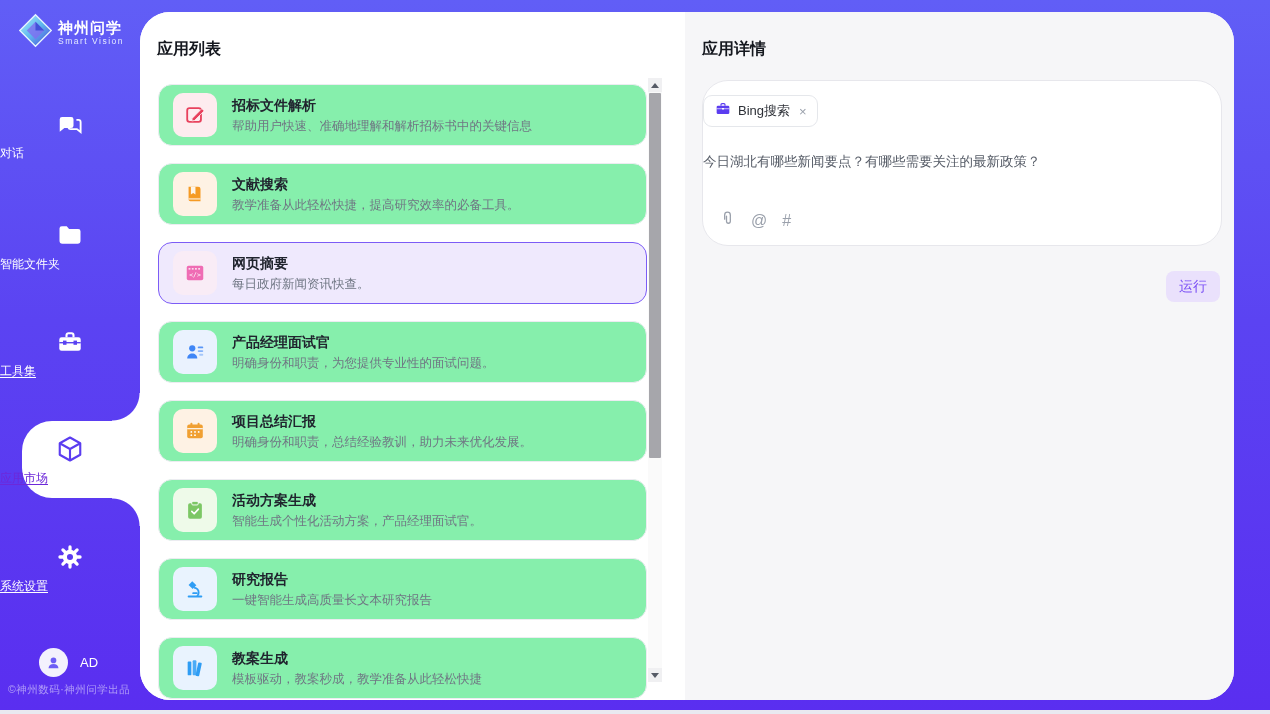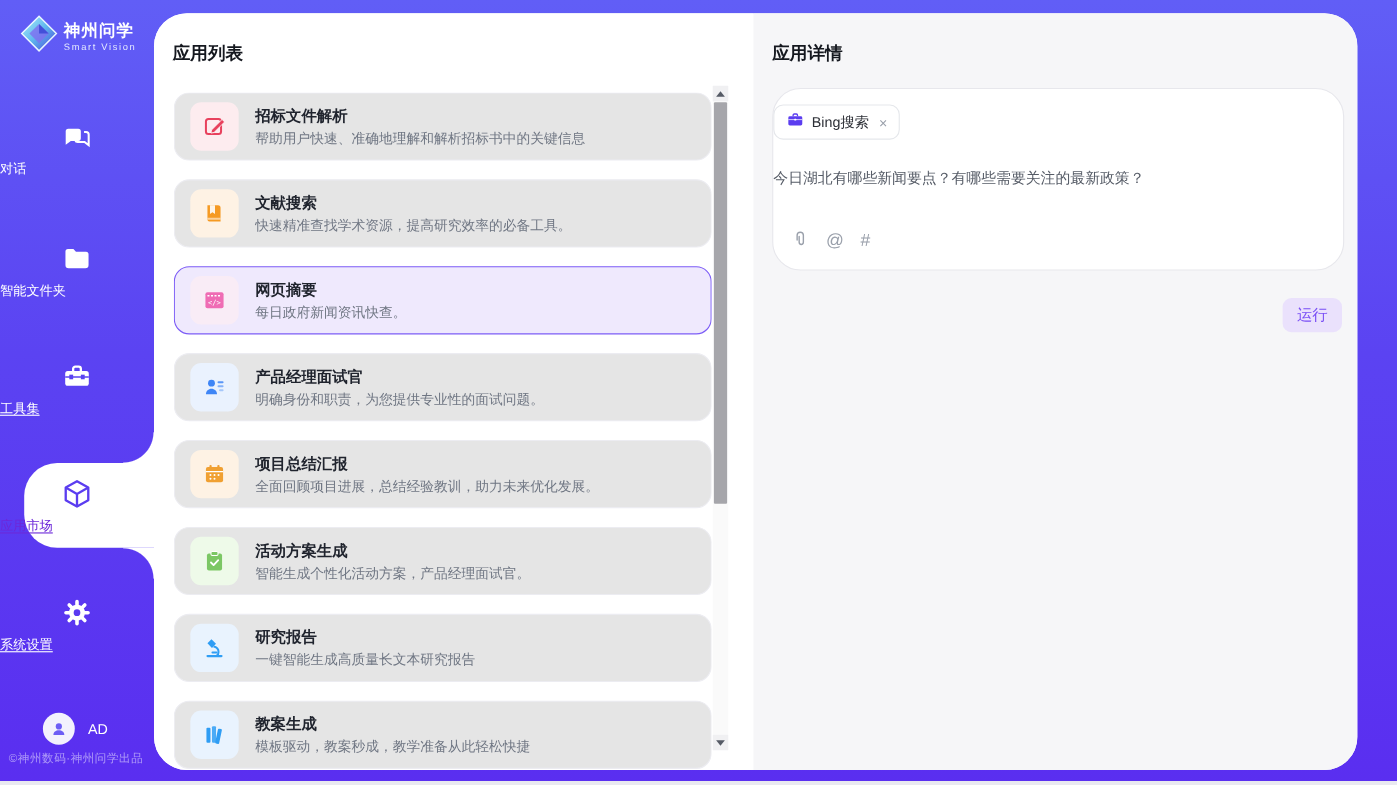--- a/index.html
+++ b/index.html
@@ -36,21 +36,21 @@
   .user-row { position:absolute; left:39px; top:648px; display:flex; align-items:center; gap:12px; cursor:pointer; }
   .avatar { width:29px; height:29px; border-radius:50%; background:#f3f1fd; display:flex; align-items:center; justify-content:center; }
   .user-initials { color:#fff; font-size:13px; }
   .side-footer { position:absolute; left:8px; top:683px; width:130px; font-size:10.5px; color:rgba(255,255,255,0.5); letter-spacing:.5px; }
 
   
   .list-panel { position:relative; width:545px; height:100%; background:#fff; flex:none; }
   .panel-title { font-size:16px; font-weight:700; color:#15181f; }
   .list-panel .panel-title { position:absolute; left:17px; top:27px; }
   .cards { position:absolute; left:18px; top:72px; width:489px; height:616px; overflow:hidden; }
-  .app-card { height:62px; margin-bottom:17px; background:#e5e5e5; border:1px solid #ececf1;
+  .app-card { height:62px; margin-bottom:17px; background:#86efac; border:1px solid #ececf1;
     border-radius:14px; display:flex; align-items:center; padding:0 14px; gap:15px; cursor:pointer; }
   .app-card.selected { background:#efe9fd; border:1px solid #7c5cf6; }
   .tile { width:44px; height:44px; border-radius:10px; flex:none;
     display:flex; align-items:center; justify-content:center; }
   .card-text { min-width:0; }
   .card-title { font-size:14px; font-weight:700; color:#20242e; line-height:19px; }
   .card-desc { font-size:12.5px; color:#6f7683; line-height:17px; margin-top:3px; white-space:nowrap; }
 
   
   .scrollbar { position:absolute; left:508px; top:66px; width:14px; height:604px; background:#fafafa; }
@@ -195,21 +195,21 @@
   <div class="app-card">
     <div class="tile" style="background: rgb(254, 242, 228);">
             <svg viewBox="0 0 24 24" width="22" height="22">
               <path d="M5 4h10.5A2.5 2.5 0 0 1 18 6.5V20H7a2 2 0 0 1-2-2Z" fill="#f59a23"></path>
               <path d="M7.5 4v8.6l2.5-1.7 2.5 1.7V4Z" fill="#fff" opacity="0.9"></path>
               <rect x="5" y="16.3" width="13" height="2" fill="#fff" opacity="0.55"></rect>
             </svg>
           </div>
     <div class="card-text">
       <div class="card-title">文献搜索</div>
-      <div class="card-desc">快速精准查找学术资源，提高研究效率的必备工具。</div>
+      <div class="card-desc">教学准备从此轻松快捷，提高研究效率的必备工具。</div>
     </div>
   </div>
 
   <div class="app-card selected">
     <div class="tile" style="background: rgb(249, 236, 246);">
             <svg viewBox="0 0 24 24" width="22" height="22">
               <rect x="3" y="4" width="18" height="16" rx="2" fill="#ef6cb4"></rect>
               <line x1="5" y1="7.5" x2="19" y2="7.5" stroke="#fff" stroke-width="1.4" stroke-dasharray="2 1.5"></line>
               <text x="12" y="16.5" font-size="7" font-family="'DejaVu Sans Mono',monospace" fill="#fff" text-anchor="middle">&lt;/&gt;</text>
             </svg>
@@ -245,21 +245,21 @@
               <line x1="3.5" y1="9.5" x2="20.5" y2="9.5" stroke="#fff" stroke-width="1.2"></line>
               <circle cx="8" cy="13" r="1" fill="#fff"></circle>
               <circle cx="12" cy="13" r="1" fill="#fff"></circle>
               <circle cx="16" cy="13" r="1" fill="#fff"></circle>
               <circle cx="8" cy="16.5" r="1" fill="#fff"></circle>
               <circle cx="12" cy="16.5" r="1" fill="#fff"></circle>
             </svg>
           </div>
     <div class="card-text">
       <div class="card-title">项目总结汇报</div>
-      <div class="card-desc">全面回顾项目进展，总结经验教训，助力未来优化发展。</div>
+      <div class="card-desc">明确身份和职责，总结经验教训，助力未来优化发展。</div>
     </div>
   </div>
 
   <div class="app-card">
     <div class="tile" style="background: rgb(238, 250, 233);">
             <svg viewBox="0 0 24 24" width="22" height="22">
               <rect x="4.5" y="4.5" width="15" height="17" rx="2" fill="#7cc765"></rect>
               <rect x="8.5" y="2.5" width="7" height="4" rx="1.2" fill="#7cc765" stroke="#fff" stroke-width="1"></rect>
               <path d="M8.5 13.5l2.6 2.6 4.6-5" fill="none" stroke="#fff" stroke-width="1.8" stroke-linecap="round" stroke-linejoin="round"></path>
             </svg>

